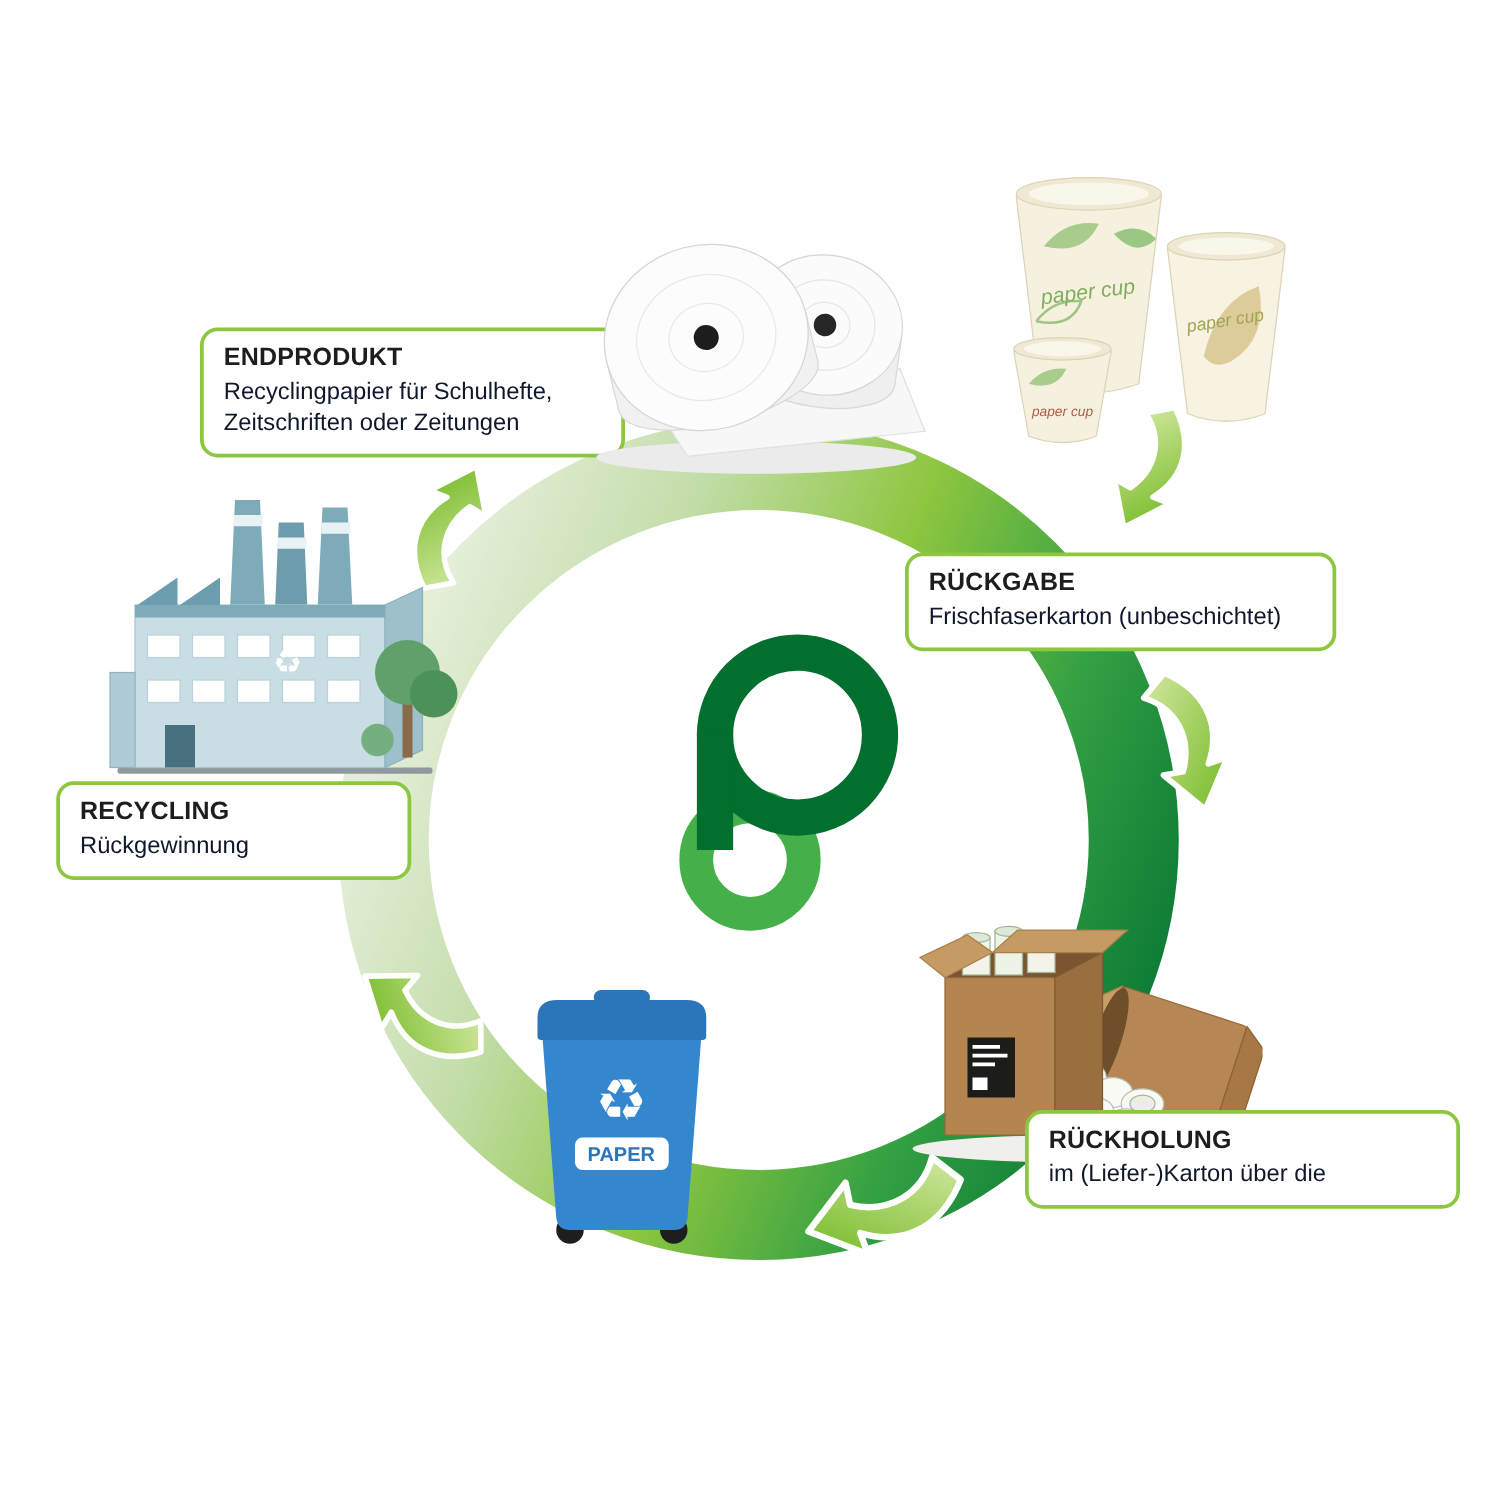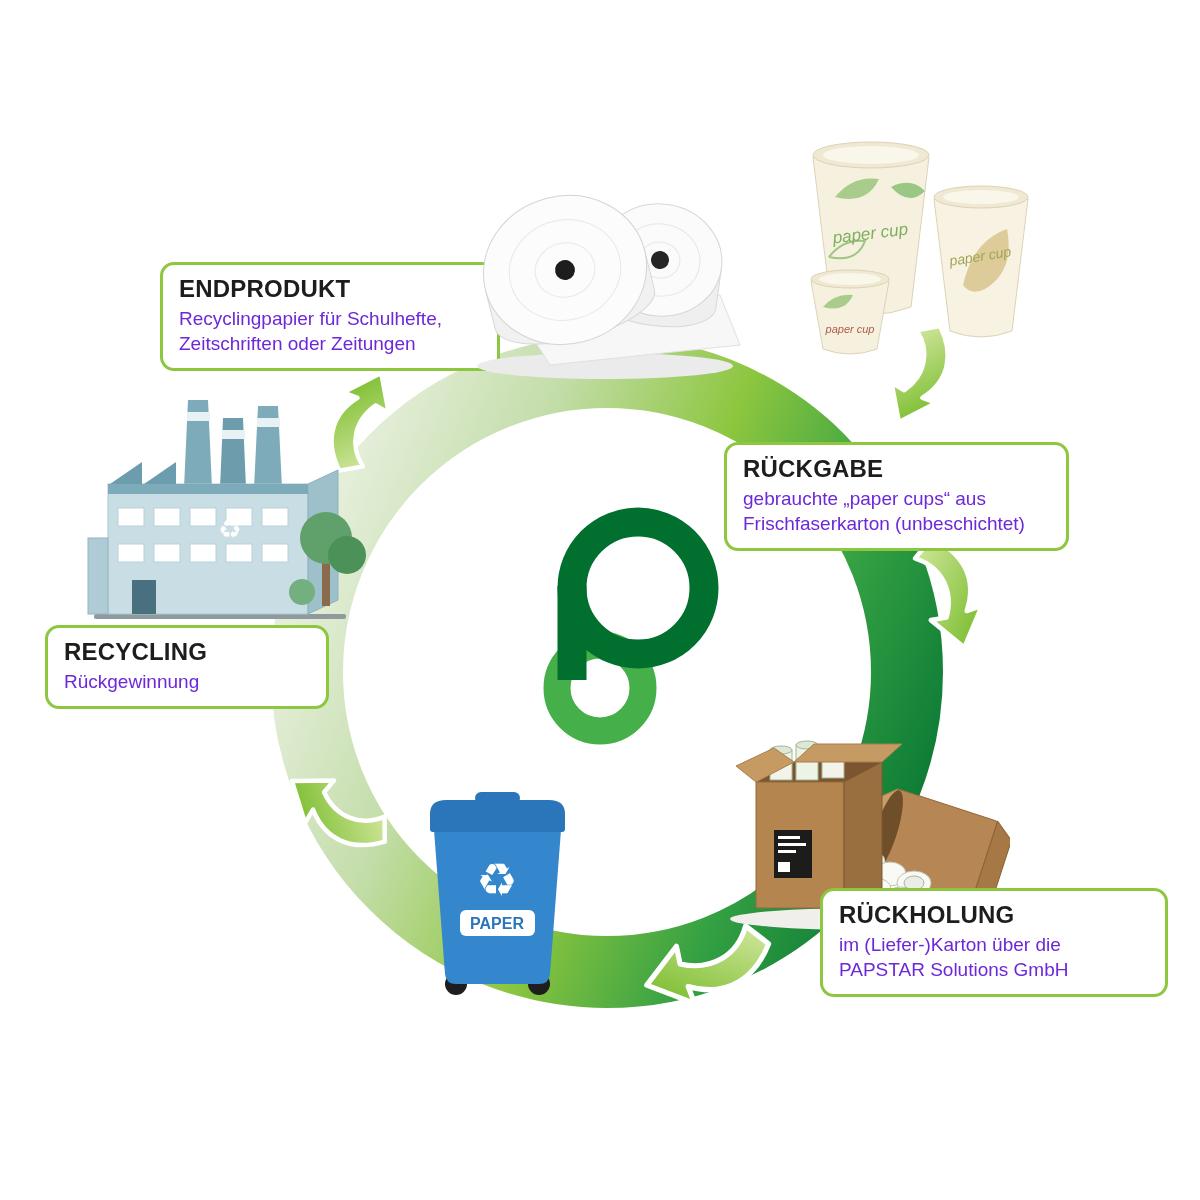--- a/index.html
+++ b/index.html
@@ -7,22 +7,22 @@
           font-family:"Liberation Sans",sans-serif;}
   svg.layer{position:absolute;left:0;top:0;}
   .abs{position:absolute;}
   #ring-layer{z-index:1;}
   #arrow-layer{z-index:2;}
   #logo-svg{z-index:3;}
   .illustration{z-index:4;}
   #roll-svg{z-index:6;}
   .step-box{position:absolute;z-index:5;background:#ffffff;border:3px solid #8dc63f;
             border-radius:14px;padding:10px 16px 12px 16px;box-sizing:border-box;}
-  .step-title{font-weight:bold;font-size:24px;color:#1d1d1b;letter-spacing:.2px;margin-bottom:3px;}
-  .step-line{font-size:19px;color:#6d28d9;line-height:1.32;}
+  .step-title{font-weight:bold;font-size:20px;color:#1d1d1b;letter-spacing:.2px;margin-bottom:3px;}
+  .step-line{font-size:19px;color:#0f172a;line-height:1.32;}
   svg text{font-family:"Liberation Sans",sans-serif;}
   .recycle-glyph{font-family:"DejaVu Sans",sans-serif;}
 </style>
 </head>
 <body>
 
 <div id="canvas">
 
   <svg class="layer" id="ring-layer" width="1200" height="1200" viewBox="0 0 1200 1200">
     <defs>
@@ -207,28 +207,26 @@
   </svg>
 
   <div class="step-box" style="left:160px;top:262px;width:340px">
     <div class="step-title">ENDPRODUKT</div>
     <div class="step-line">Recyclingpapier für Schulhefte,</div>
     <div class="step-line">Zeitschriften oder Zeitungen</div>
   </div>
 
   <div class="step-box" style="left:724px;top:442px;width:345px">
     <div class="step-title">RÜCKGABE</div>
-    <div class="step-line">gebrauchte „paper cups“ aus</div>
     <div class="step-line">Frischfaserkarton (unbeschichtet)</div>
   </div>
 
   <div class="step-box" style="left:820px;top:888px;width:348px">
     <div class="step-title">RÜCKHOLUNG</div>
     <div class="step-line">im (Liefer-)Karton über die</div>
-    <div class="step-line">PAPSTAR Solutions GmbH</div>
   </div>
 
 
   <div class="step-box" style="left:45px;top:625px;width:284px">
     <div class="step-title">RECYCLING</div>
     <div class="step-line">Rückgewinnung</div>
   </div>
 
 </div>
 

